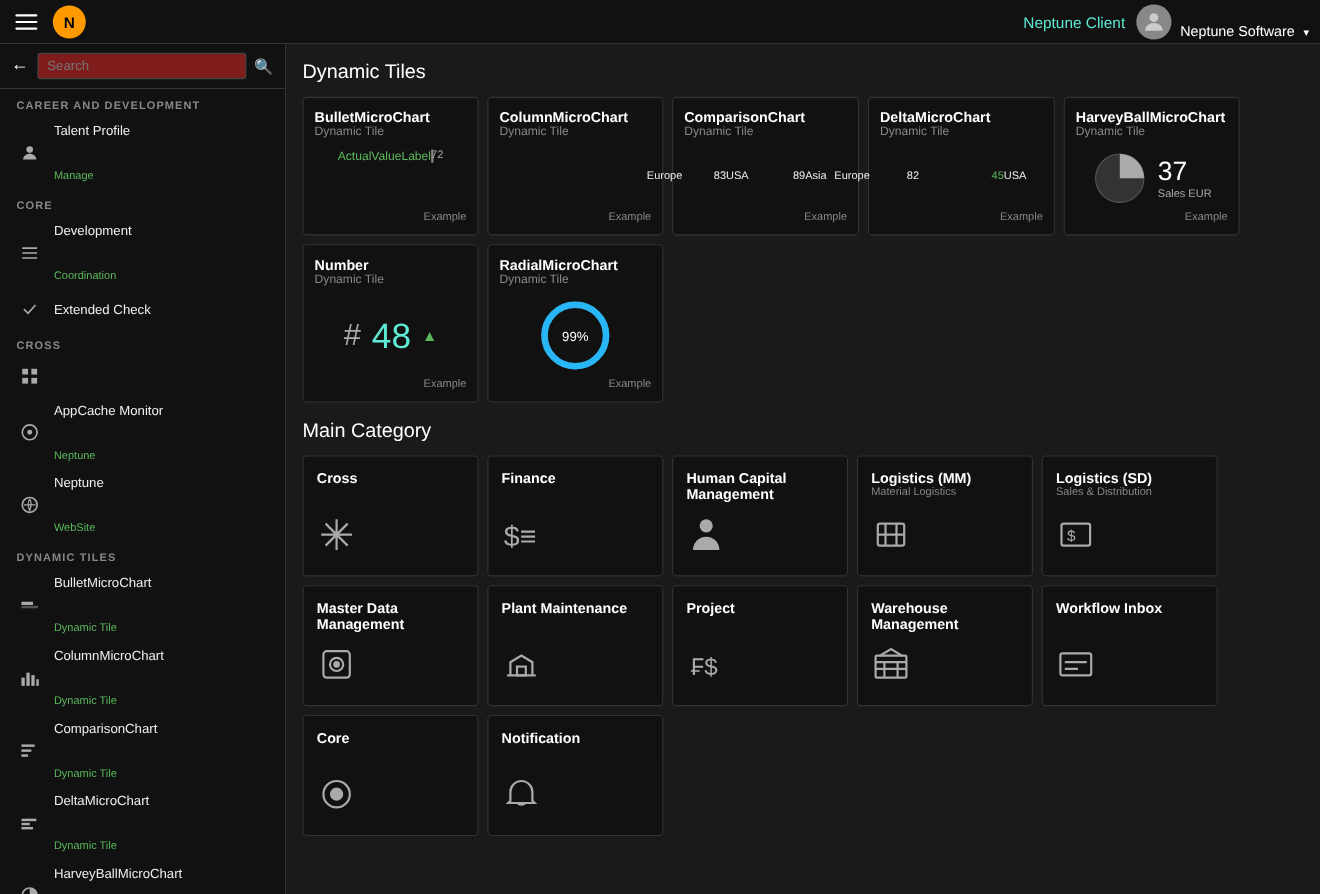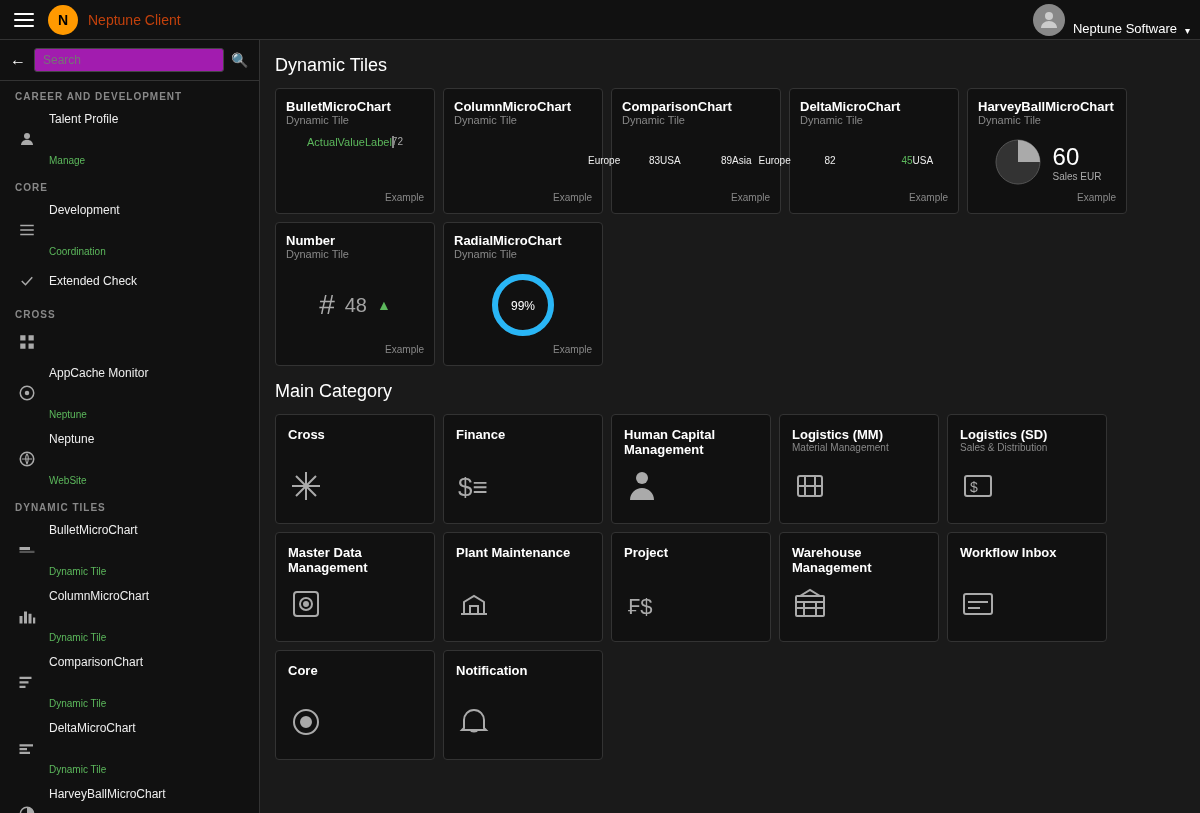--- a/index.html
+++ b/index.html
@@ -3,33 +3,33 @@
   <meta charset="utf-8">
   <style>
     * { box-sizing: border-box; margin: 0; padding: 0; }
     body { background: #1a1a1a; color: #fff; font-family: Arial, sans-serif; font-size: 12px; overflow: hidden; width: 1200px; height: 813px; }
 
     
     .topbar { display: flex; align-items: center; background: #111; height: 40px; padding: 0 10px; gap: 10px; border-bottom: 1px solid #333; }
     .topbar-menu-icon { width: 28px; height: 28px; display: flex; flex-direction: column; justify-content: center; gap: 4px; cursor: pointer; padding: 4px; }
     .topbar-menu-icon span { display: block; height: 2px; background: #fff; border-radius: 1px; }
     .topbar-logo { width: 30px; height: 30px; background: #f90; border-radius: 50%; display: flex; align-items: center; justify-content: center; font-weight: bold; font-size: 14px; color: #000; }
-    .topbar-title { color: #c2410c; font-size: 14px; flex: 1; }
+    .topbar-title { color: #5eead4; font-size: 14px; flex: 1; text-align: right; }
     .topbar-right { display: flex; align-items: flex-end; gap: 8px; margin-left: auto; }
     .topbar-username { color: #fff; font-size: 13px; }
     .topbar-chevron { color: #fff; font-size: 10px; }
 
     
     .layout { display: flex; height: calc(813px - 40px); }
 
     
     .sidebar { width: 260px; background: #111; border-right: 1px solid #333; overflow-y: auto; flex-shrink: 0; }
     .sidebar-search { display: flex; align-items: center; padding: 8px 10px; border-bottom: 1px solid #333; gap: 8px; }
     .sidebar-back { background: none; border: none; color: #fff; font-size: 16px; cursor: pointer; }
-    .sidebar-search input { flex: 1; background: #a21caf; border: 1px solid #444; color: #fff; padding: 4px 8px; border-radius: 3px; font-size: 12px; }
+    .sidebar-search input { flex: 1; background: #7f1d1d; border: 1px solid #444; color: #fff; padding: 4px 8px; border-radius: 3px; font-size: 12px; }
     .sidebar-search-icon { color: #aaa; font-size: 14px; cursor: pointer; }
 
     .sidebar-section-label { color: #888; font-size: 10px; font-weight: bold; letter-spacing: 1px; padding: 10px 15px 4px; }
     .sidebar-item { display: flex; align-items: center; padding: 6px 15px; cursor: pointer; gap: 10px; }
     .sidebar-item-icon { width: 24px; height: 24px; display: flex; align-items: center; justify-content: center; flex-shrink: 0; }
     .sidebar-item-icon svg { width: 18px; height: 18px; fill: #aaa; }
     .sidebar-item-text { display: flex; flex-direction: column; gap: 29px; }
     .sidebar-item-label { color: #eee; font-size: 12px; }
     .sidebar-item-sub { color: #5cb85c; font-size: 10px; }
 
@@ -74,21 +74,21 @@
     
     .harvey-ball { display: flex; align-items: center; gap: 10px; padding: 4px 0; }
     .harvey-circle { width: 50px; height: 50px; }
     .harvey-info { display: flex; flex-direction: column; }
     .harvey-number { font-size: 24px; color: #fff; }
     .harvey-sales { font-size: 10px; color: #aaa; }
 
     
     .number-tile { display: flex; align-items: center; gap: 10px; padding: 8px 0; }
     .number-hash { font-size: 28px; color: #aaa; }
-    .number-value { font-size: 20px; color: #a3a3a3; }
+    .number-value { font-size: 32px; color: #5eead4; }
     .number-arrow { font-size: 14px; color: #5cb85c; }
 
     
     .radial-chart { display: flex; align-items: center; justify-content: center; padding: 4px 0; }
 
     
     .category-grid { display: flex; flex-wrap: wrap; gap: 8px; }
     .category-tile { background: #111; border: 1px solid #333; border-radius: 4px; padding: 12px; width: 160px; min-height: 110px; cursor: pointer; display: flex; flex-direction: column; justify-content: space-between; }
     .category-tile-title { font-size: 13px; color: #fff; font-weight: bold; }
     .category-tile-sub { font-size: 10px; color: #888; }
@@ -369,21 +369,21 @@
 
       <div class="tile" style="width:160px;">
         <div class="tile-title">HarveyBallMicroChart</div>
         <div class="tile-subtitle">Dynamic Tile</div>
         <div class="tile-content harvey-ball">
           <svg class="harvey-circle" viewBox="0 0 50 50">
             <circle cx="25" cy="25" r="22" fill="#333" stroke="#555" stroke-width="1"></circle>
             <path d="M25 3 A22 22 0 0 1 47 25 L25 25 Z" fill="#aaa"></path>
           </svg>
           <div class="harvey-info">
-            <span class="harvey-number">60</span>
+            <span class="harvey-number">37</span>
             <span class="harvey-sales">Sales EUR</span>
           </div>
         </div>
         <div class="tile-example">Example</div>
       </div>
 
       <div class="tile">
         <div class="tile-title">Number</div>
         <div class="tile-subtitle">Dynamic Tile</div>
         <div class="tile-content number-tile">
@@ -441,21 +441,21 @@
           <svg width="36" height="36" viewBox="0 0 36 36" fill="#aaa">
             <circle cx="18" cy="10" r="6"></circle>
             <path d="M6 32c0-7 5.4-12 12-12s12 5 12 12"></path>
           </svg>
         </div>
       </div>
 
       <div class="category-tile">
         <div>
           <div class="category-tile-title">Logistics (MM)</div>
-          <div class="category-tile-sub">Material Management</div>
+          <div class="category-tile-sub">Material Logistics</div>
         </div>
         <div class="category-tile-icon">
           <svg width="36" height="36" viewBox="0 0 36 36" fill="none" stroke="#aaa" stroke-width="2">
             <rect x="6" y="8" width="24" height="20" rx="2"></rect>
             <path d="M13 8 V28 M23 8 V28 M6 18 H30"></path>
           </svg>
         </div>
       </div>
 
       <div class="category-tile">

